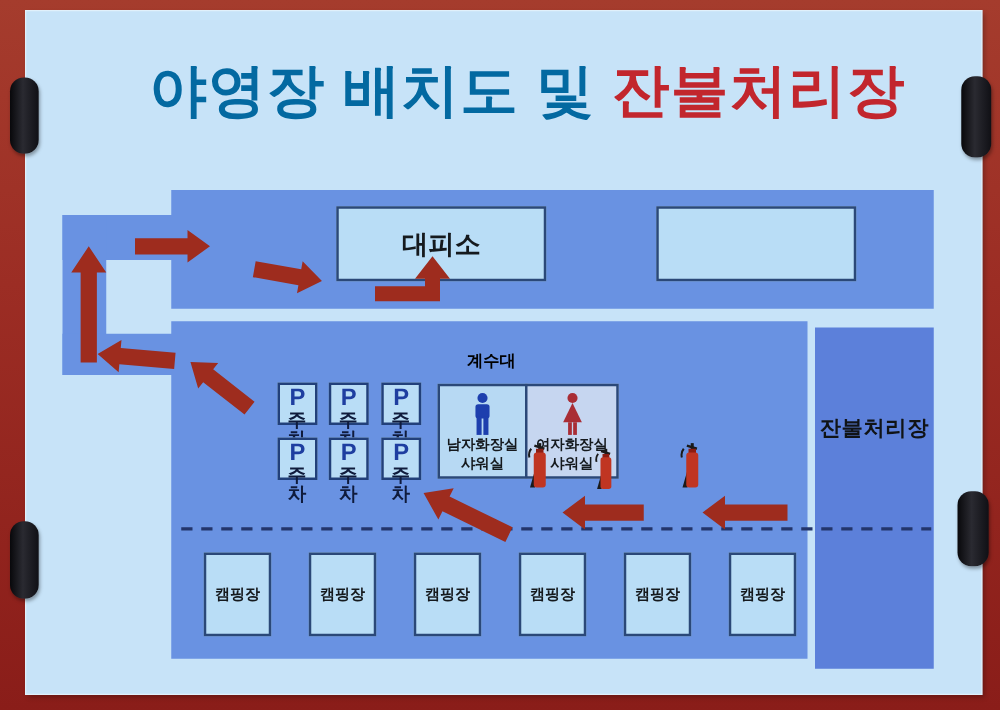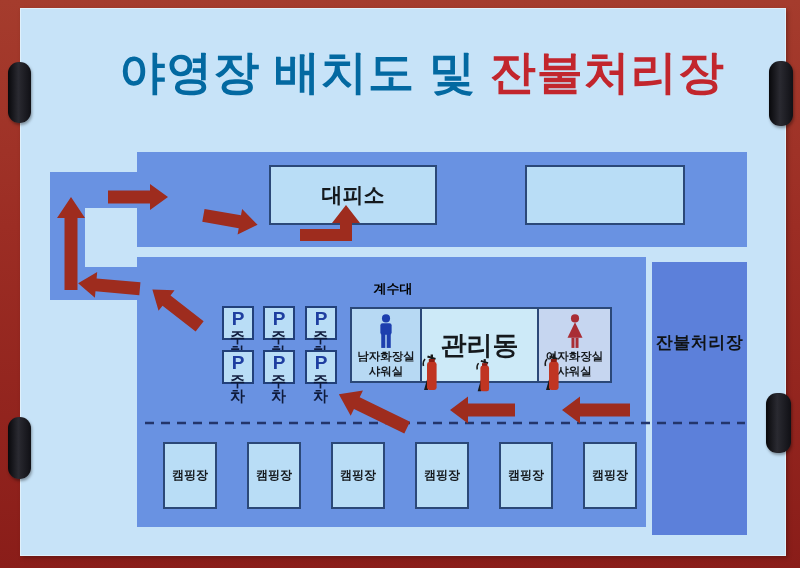--- a/index.html
+++ b/index.html
@@ -95,23 +95,20 @@
           <circle cx="12" cy="5" r="4.6" fill="#1d3fae"></circle>
           <rect x="5.6" y="10.6" width="12.8" height="13" rx="2.5" fill="#1d3fae"></rect>
           <rect x="6.6" y="22" width="4.6" height="16.5" fill="#1d3fae"></rect>
           <rect x="12.8" y="22" width="4.6" height="16.5" fill="#1d3fae"></rect>
         </svg>
         <div class="wc-text">
           <span>남자화장실</span><br>
           <span>샤워실</span>
         </div>
       </div>
-      <div class="bsec bsec-mid" style="width:119px;">
-        <span class="bname">관리동</span>
-      </div>
       <div class="bsec bsec-female" style="width:75px;">
         <svg class="picto" width="22" height="36" viewBox="0 0 24 40">
           <circle cx="12" cy="5" r="4.6" fill="#a92d35"></circle>
           <polygon points="12,9.5 20.5,27 3.5,27" fill="#a92d35"></polygon>
           <rect x="8" y="27" width="3.4" height="11.5" fill="#a92d35"></rect>
           <rect x="12.6" y="27" width="3.4" height="11.5" fill="#a92d35"></rect>
         </svg>
         <div class="wc-text">
           <span>여자화장실</span><br>
           <span>샤워실</span>

